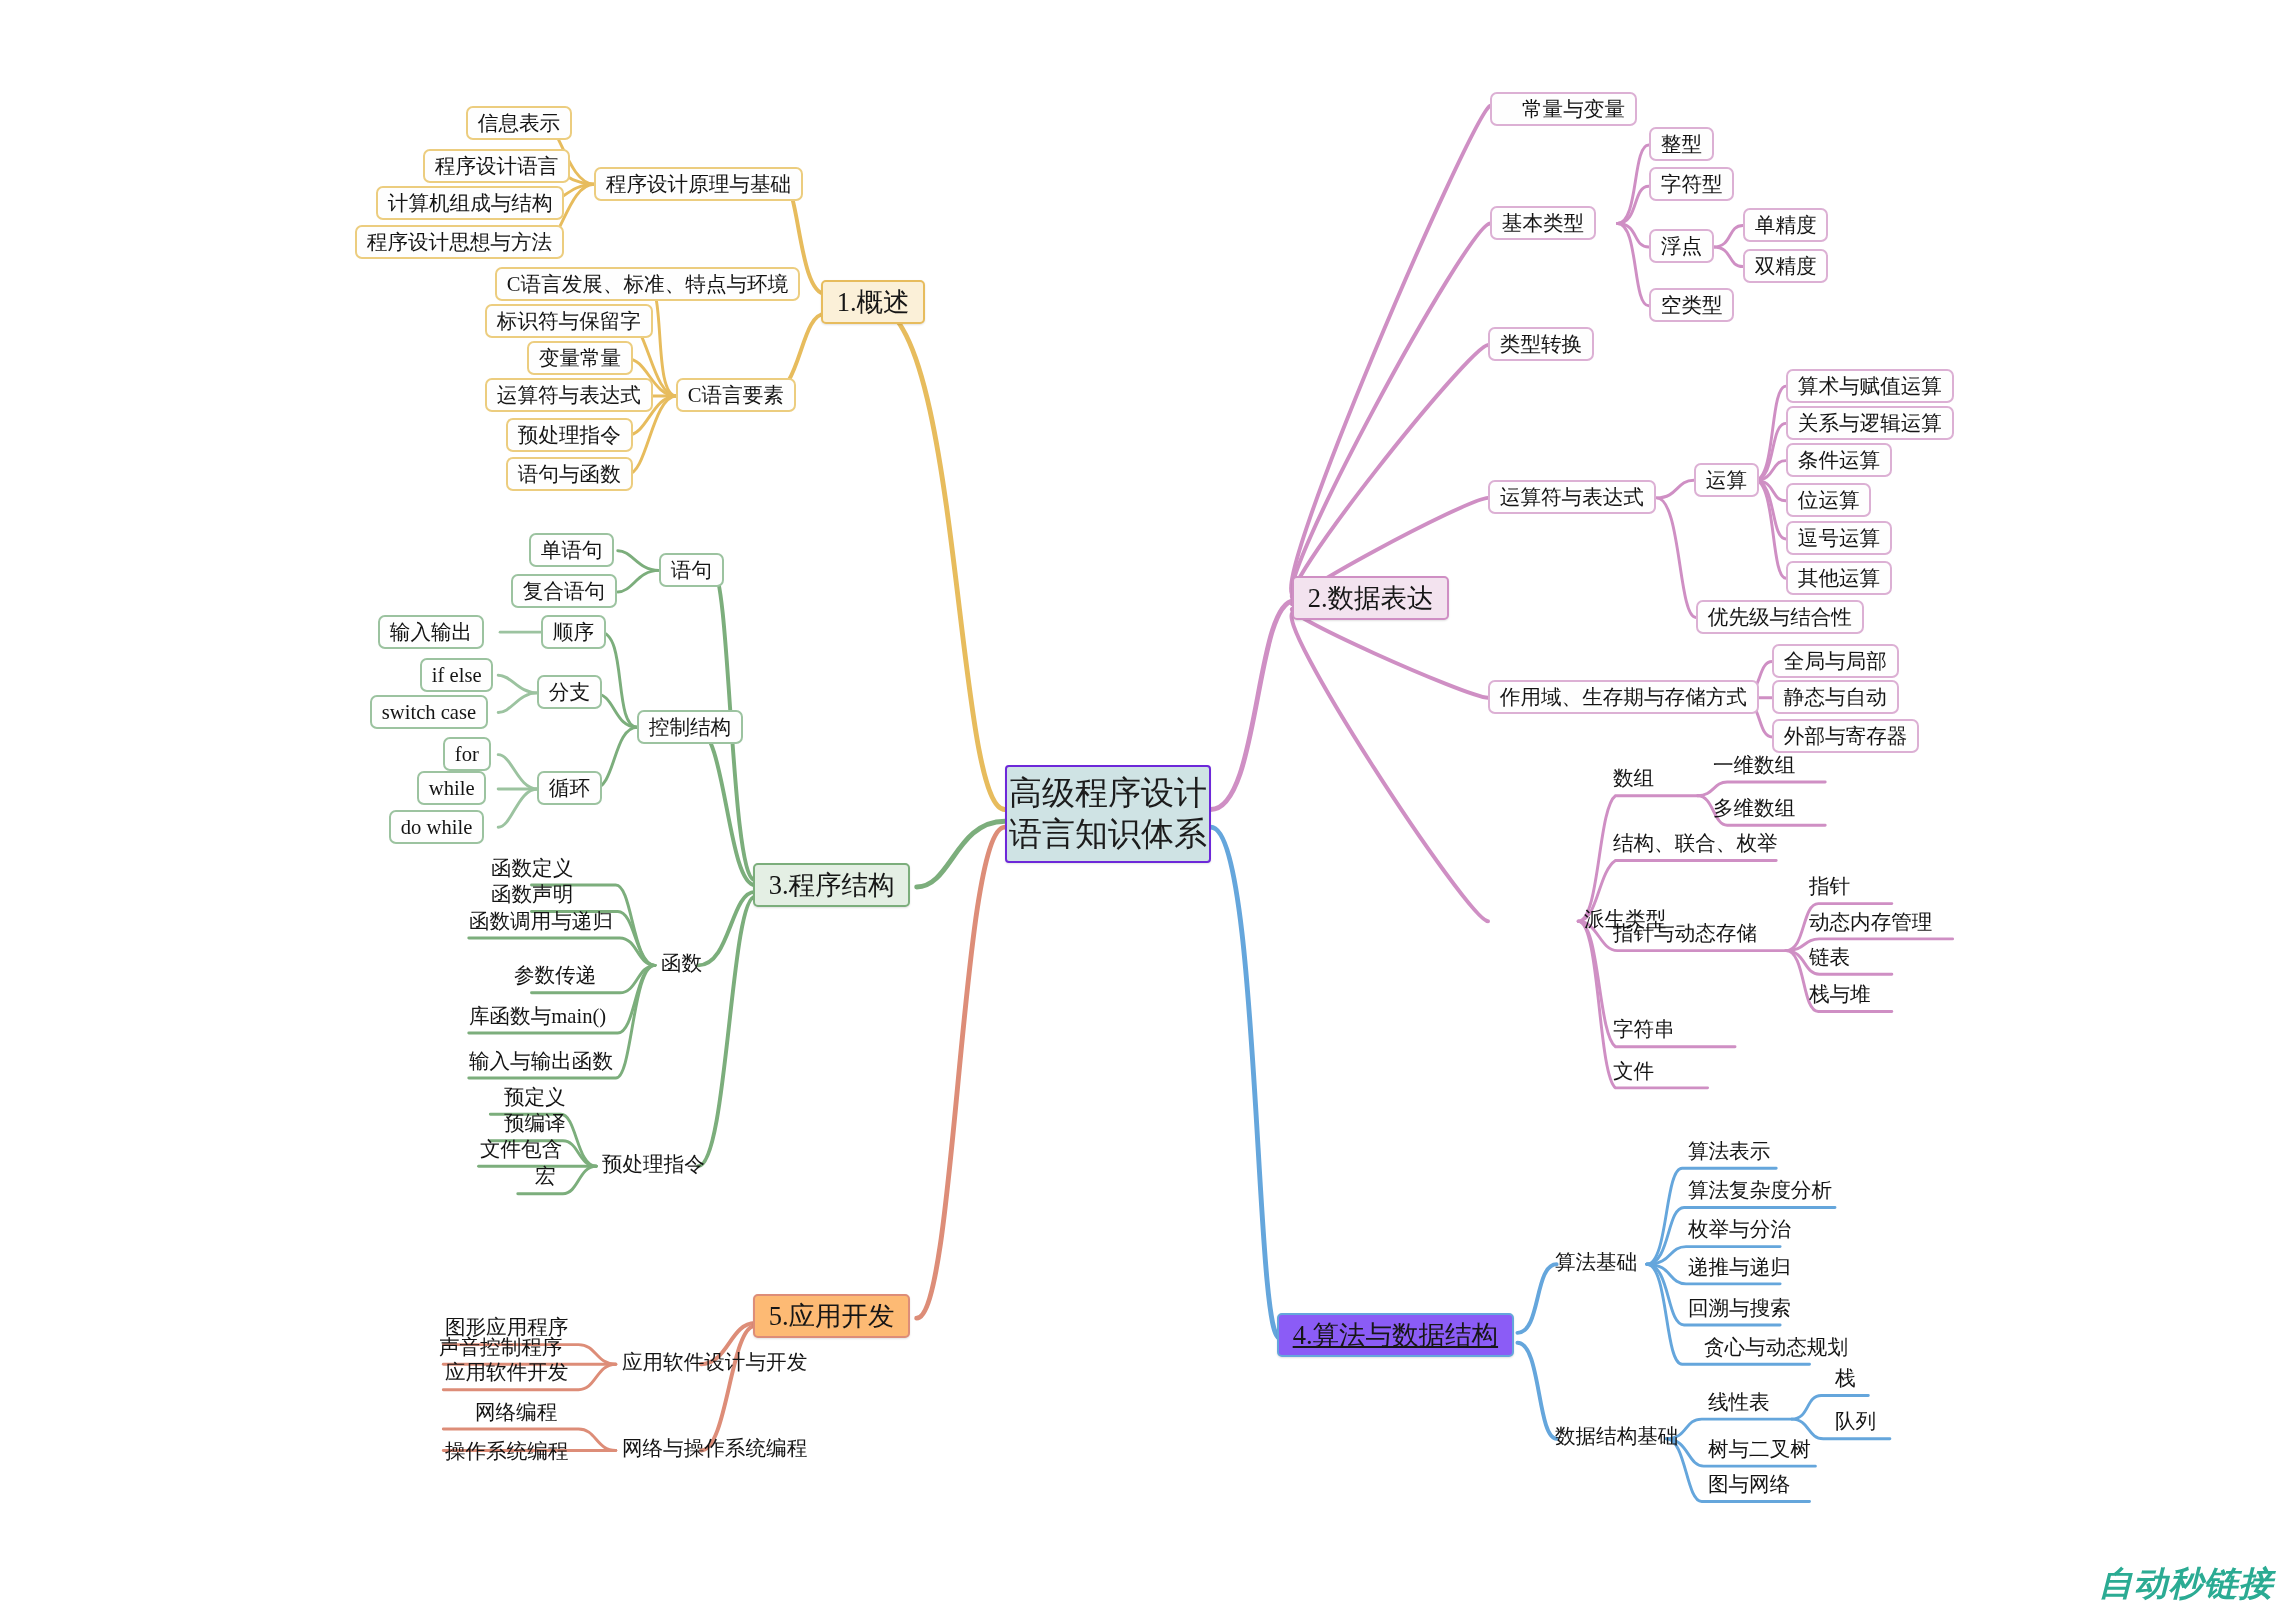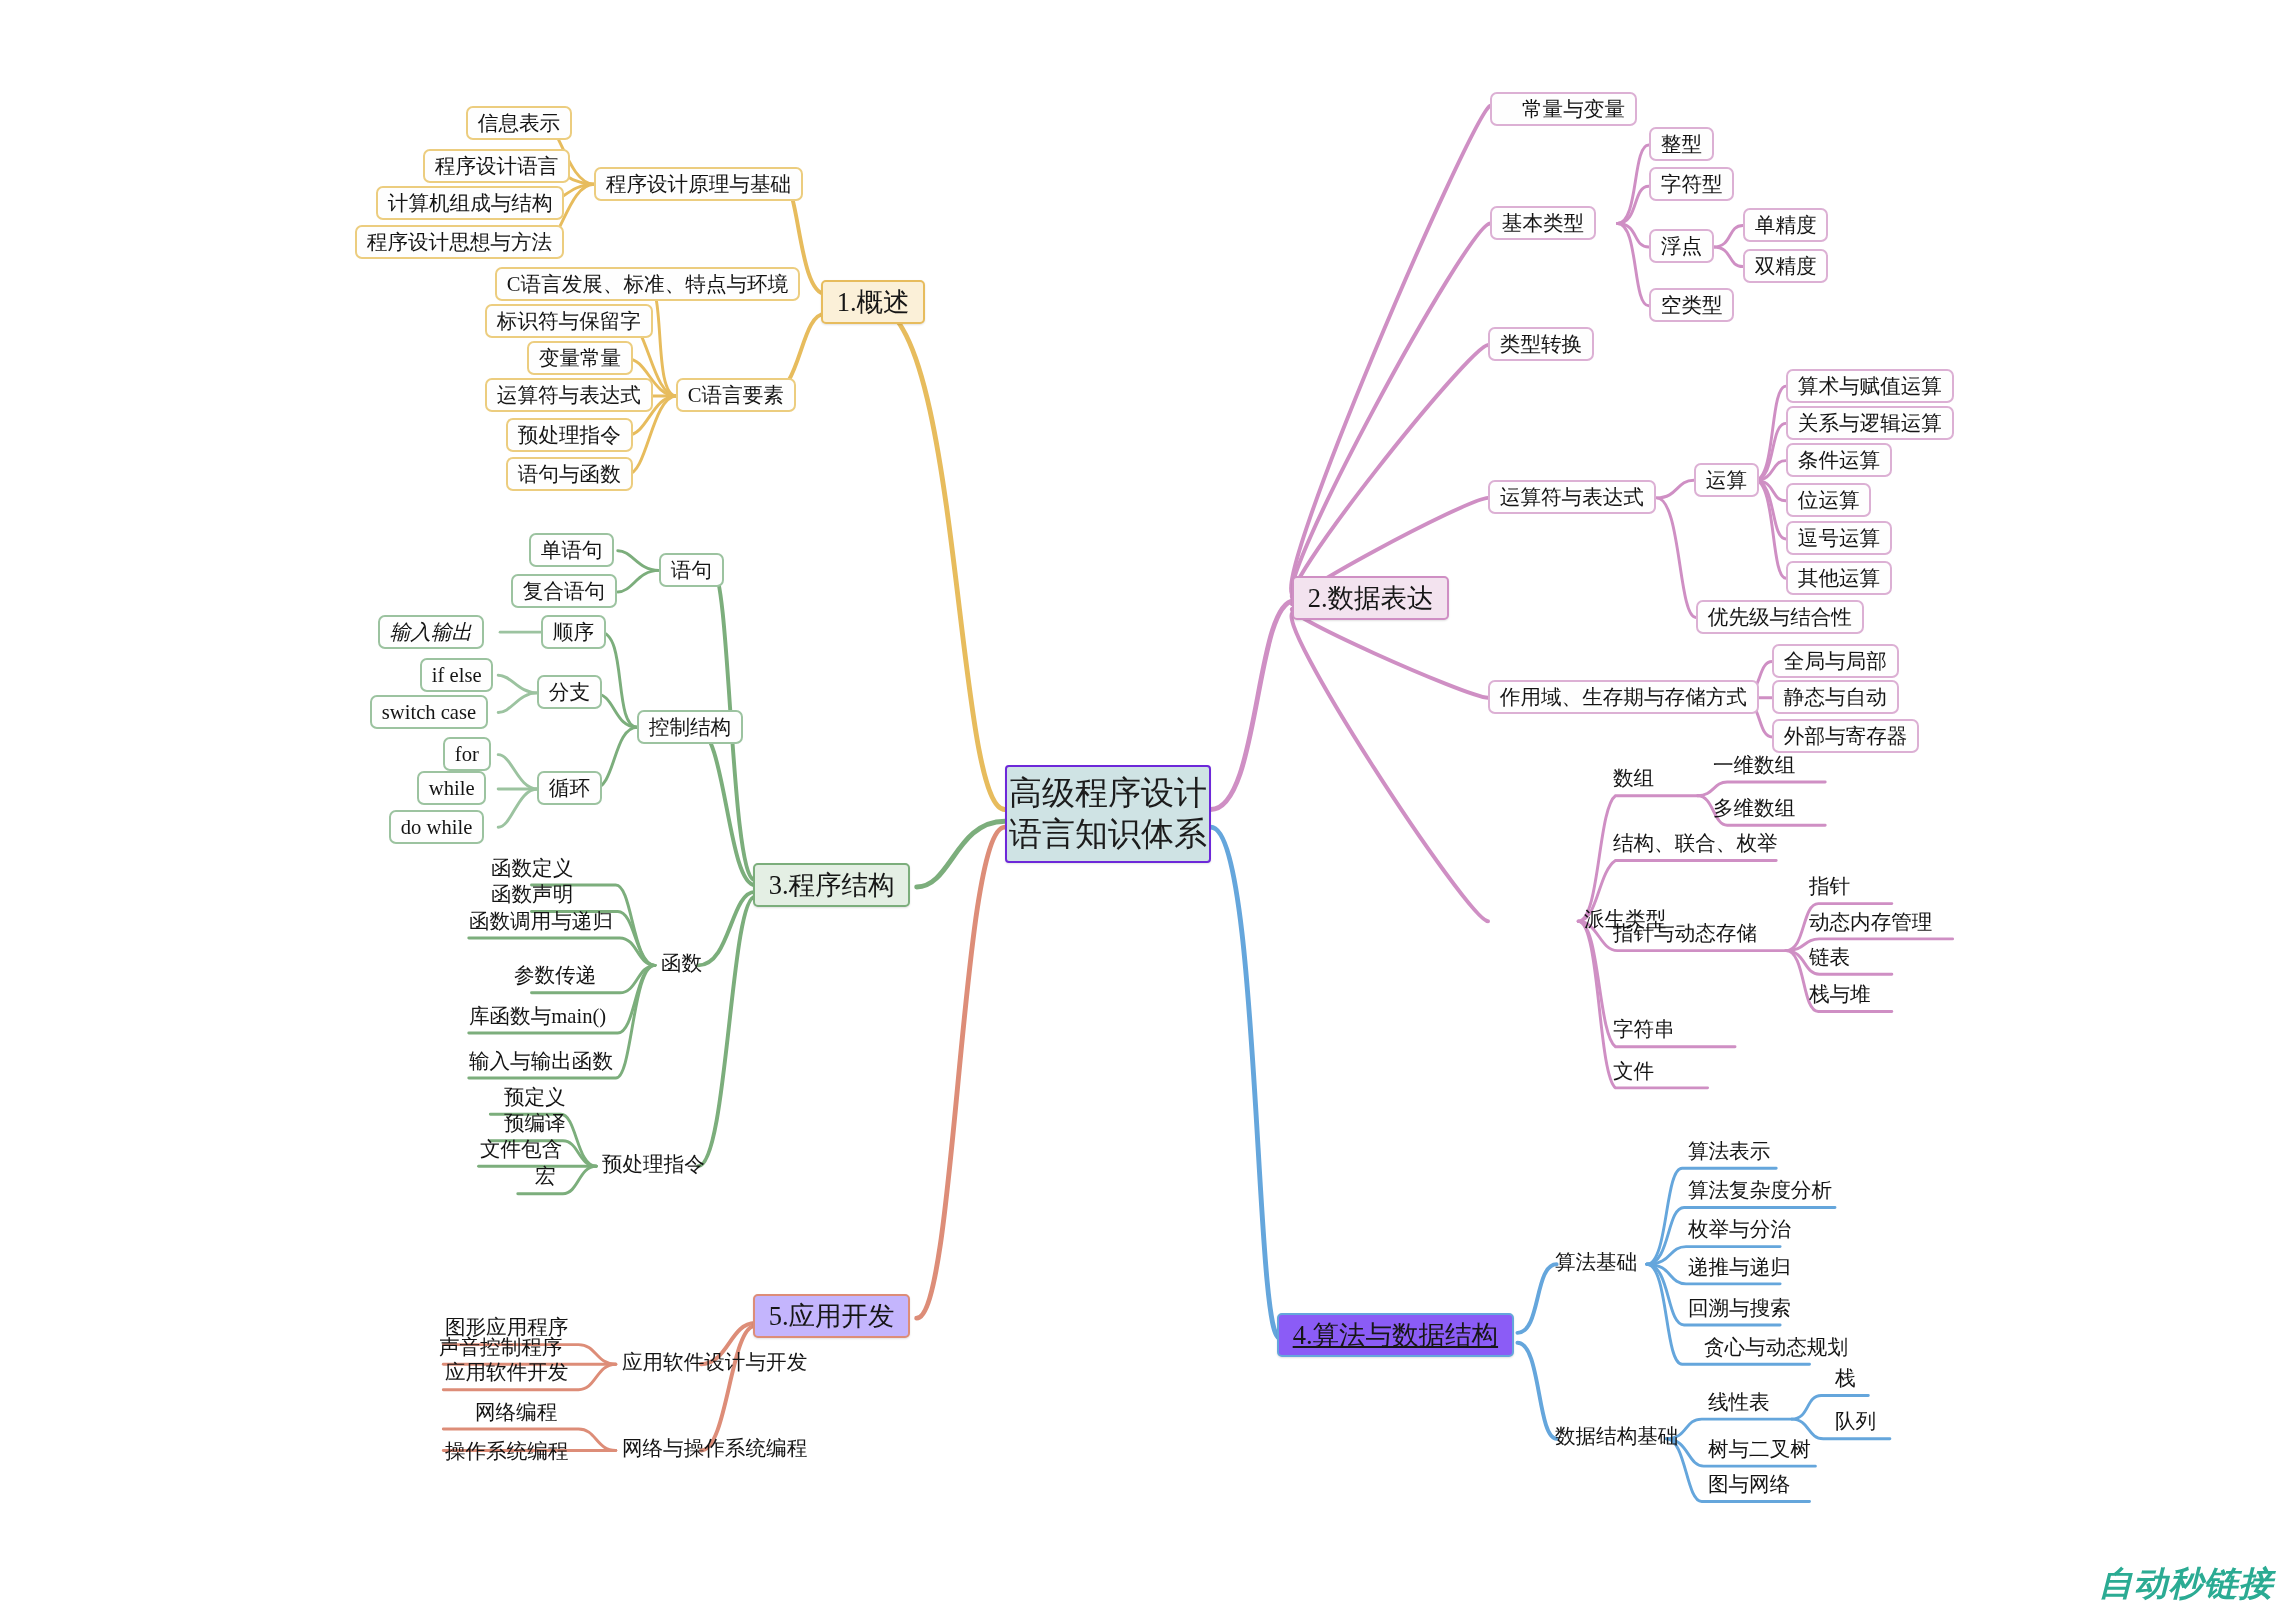--- a/index.html
+++ b/index.html
@@ -50,21 +50,21 @@
     border-style: solid;
     font-size: 26.5px;
     padding: 6.9px 13.7px;
     color: #161616;
     box-shadow: 0 1px 2px rgba(0,0,0,0.12);
   }
   .node.main.c1 { background:#fbf0d8; border-color:#e7bc5d; }
   .node.main.c2 { background:#f3e3ef; border-color:#cf8fc4; }
   .node.main.c3 { background:#e4efe4; border-color:#7cae7c; }
   .node.main.c4 { background:#8b5cf6; border-color:#65a6dc;text-decoration:underline; }
-  .node.main.c5 { background:#c4b5fd; border-color:#dd8d78; }
+  .node.main.c5 { background:#fdba74; border-color:#dd8d78; }
 
   
   .node.sub {
     border-radius: 6.9px;
     border-width: 2px;
     border-style: solid;
     background: #fefefe;
     font-size: 20.6px;
     padding: 4.9px 9.8px;
     color: #141414;
@@ -256,21 +256,21 @@
   <div class="node sub c1" style="left:506px; top:457px;">语句与函数</div>
 
   <div class="node sub c3" style="left:659px; top:553px;">语句</div>
   <div class="node sub c3" style="left:529px; top:533px;">单语句</div>
   <div class="node sub c3" style="left:511px; top:574px;">复合语句</div>
 
   <div class="node sub c3" style="left:637px; top:710px;">控制结构</div>
   <div class="node sub c3" style="left:541px; top:615px;">顺序</div>
   <div class="node sub c3" style="left:537px; top:675px;">分支</div>
   <div class="node sub c3" style="left:537px; top:771px;">循环</div>
-  <div class="node sub c3" style="left:378px; top:615px;font-style:italic;">输入输出</div>
+  <div class="node sub c3" style="left:378px; top:615px;">输入输出</div>
   <div class="node sub c3" style="left:420px; top:658px;">if else</div>
   <div class="node sub c3" style="left:370px; top:695px;">switch case</div>
   <div class="node sub c3" style="left:443px; top:737px;">for</div>
   <div class="node sub c3" style="left:417px; top:771px;">while</div>
   <div class="node sub c3" style="left:389px; top:810px;">do while</div>
 
   <div class="node leaf" style="left:655px; top:951px;">函数</div>
   <div class="node leaf" style="left:485px; top:856px;">函数定义</div>
   <div class="node leaf" style="left:485px; top:882px;">函数声明</div>
   <div class="node leaf" style="left:463px; top:909px;text-align:right;">函数调用与递归</div>

